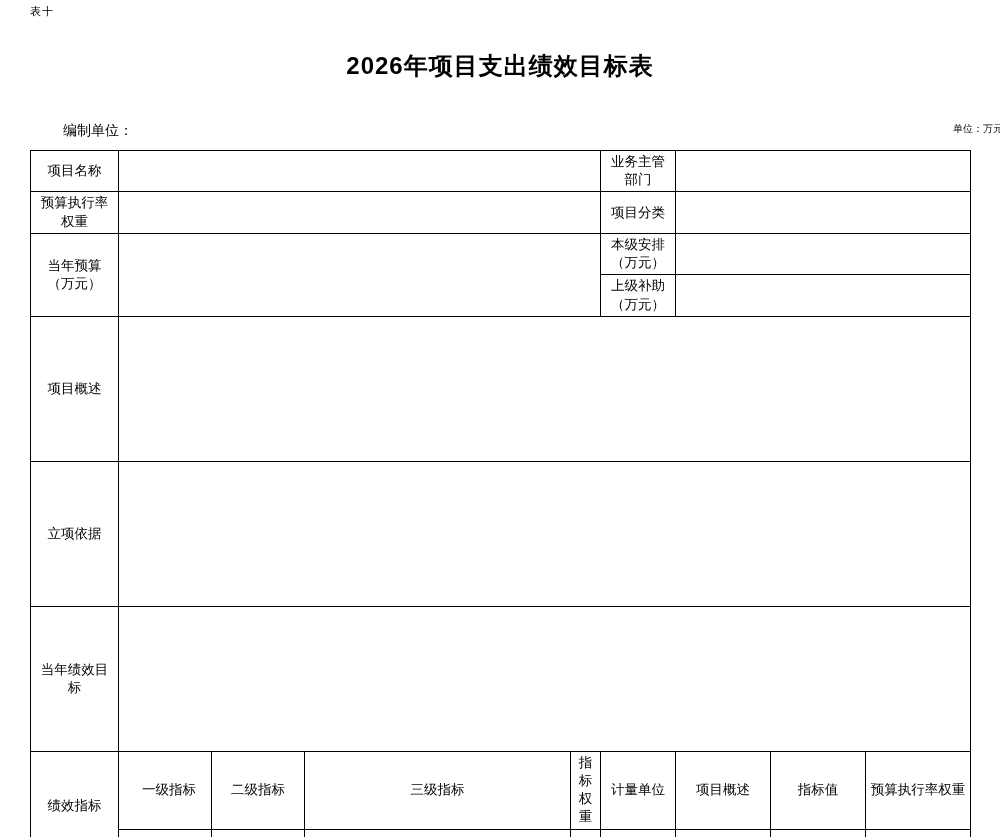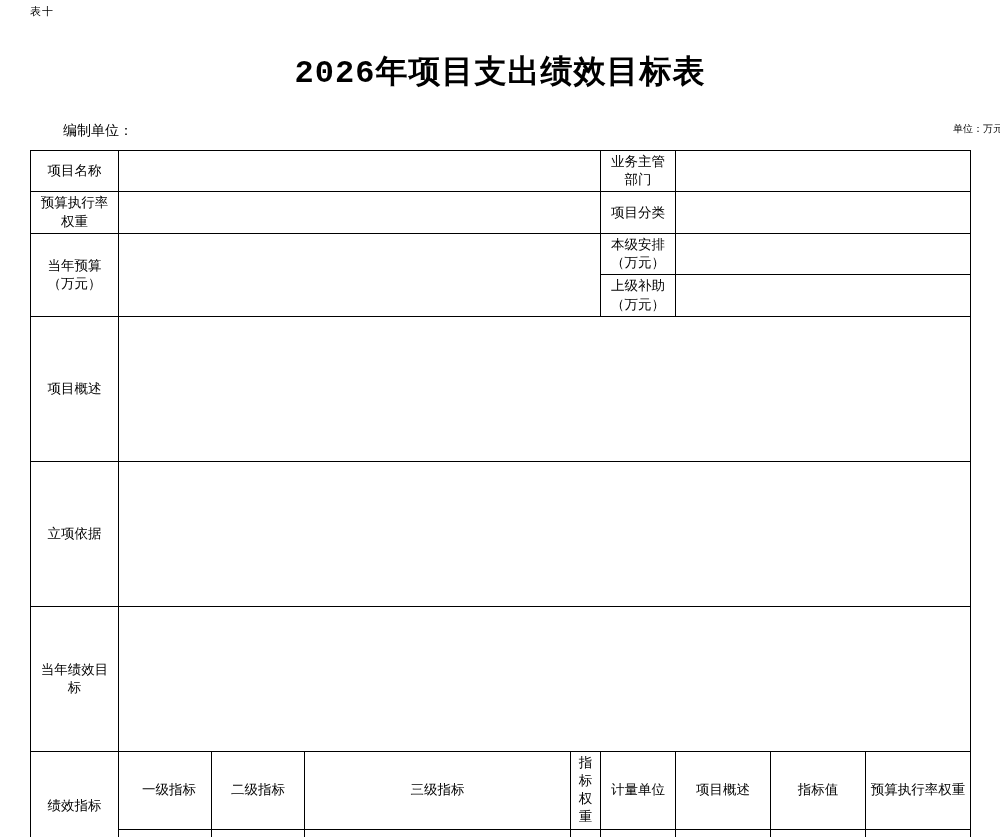--- a/index.html
+++ b/index.html
@@ -28,24 +28,24 @@
     font-size: 11px;
     font-family: "Liberation Serif", "DejaVu Serif", serif;
     letter-spacing: 1px;
   }
   .doc-title {
     position: absolute;
     left: 0;
     top: 50px;
     width: 1000px;
     text-align: center;
-    font-size: 32px;
+    font-size: 24px;
     font-weight: bold;
     letter-spacing: 1px;
-    font-family: Liberation Mono, monospace;
+    font-family: Liberation Sans, sans-serif;
   }
   .meta-row {
     position: absolute;
     left: 44px;
     top: 122px;
     width: 940px;
     height: 20px;
     font-size: 14px;
     margin-left: 19px;
   }

